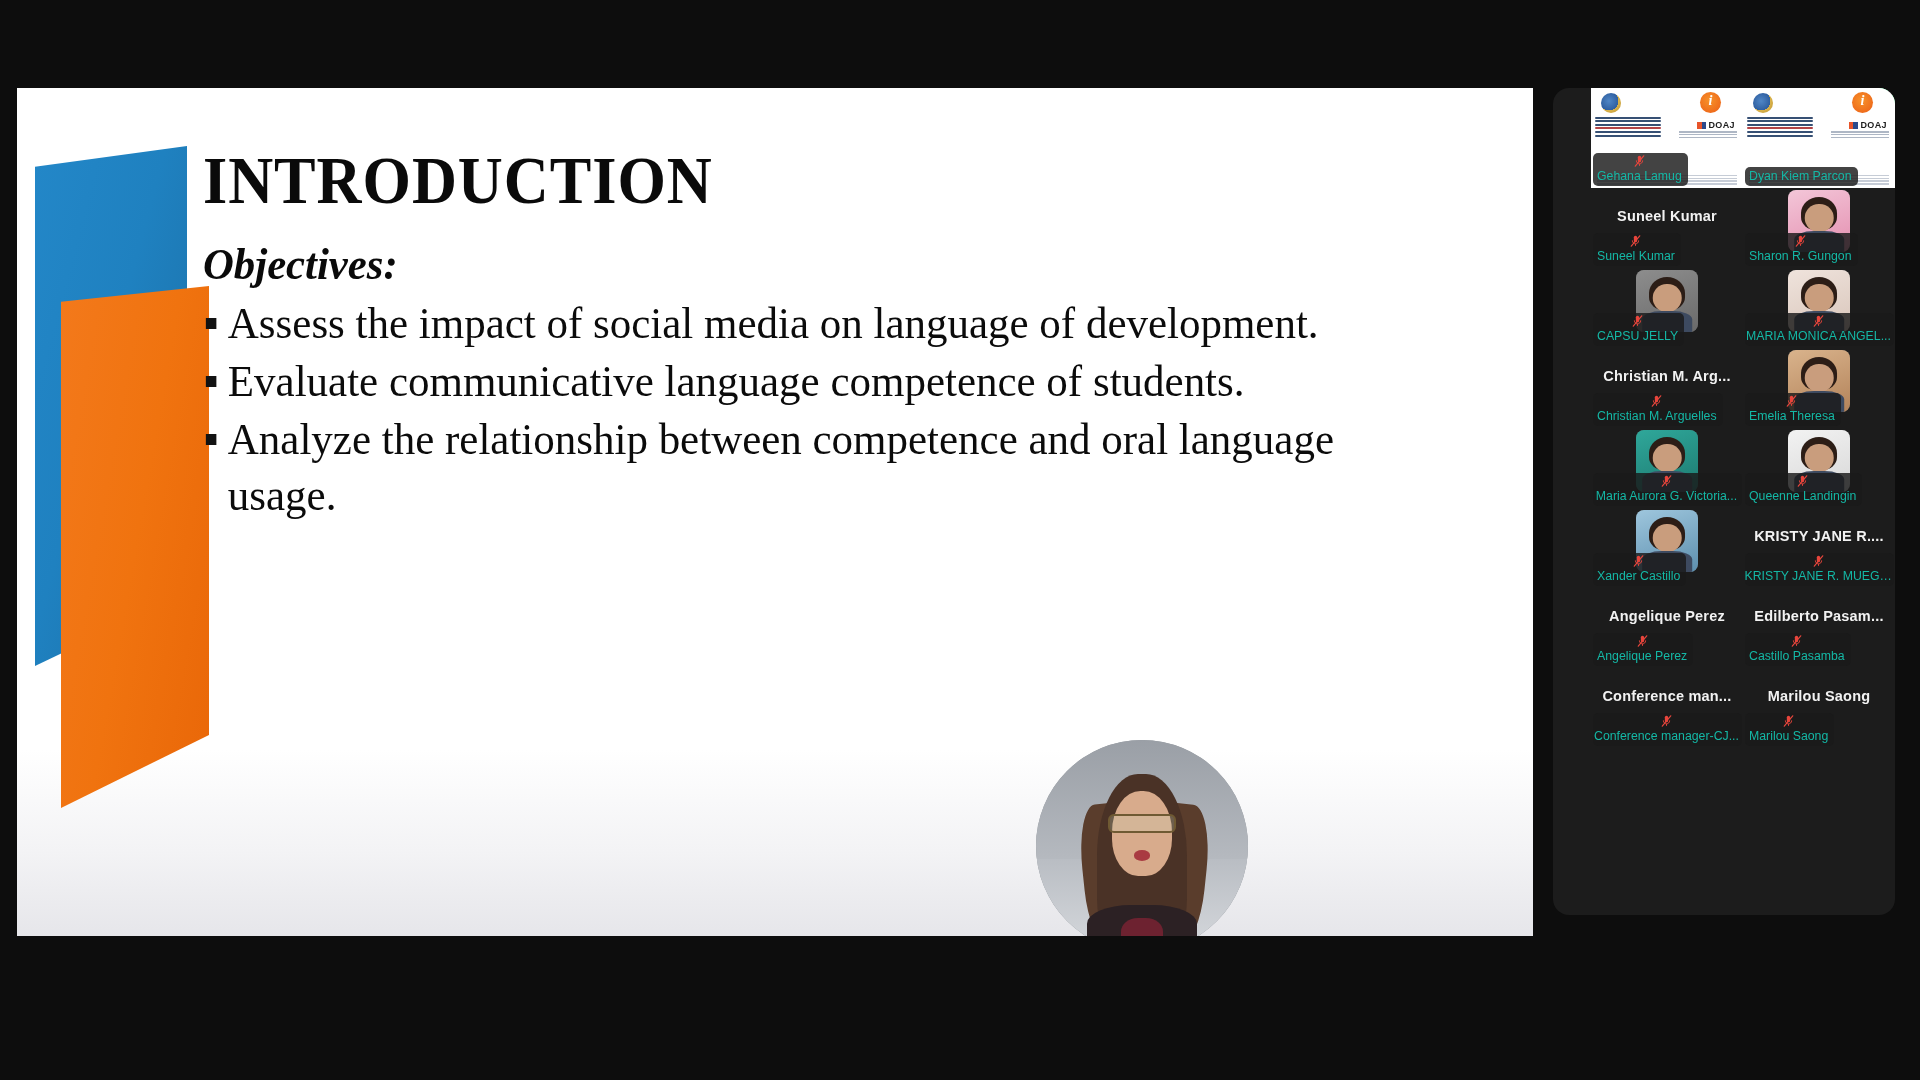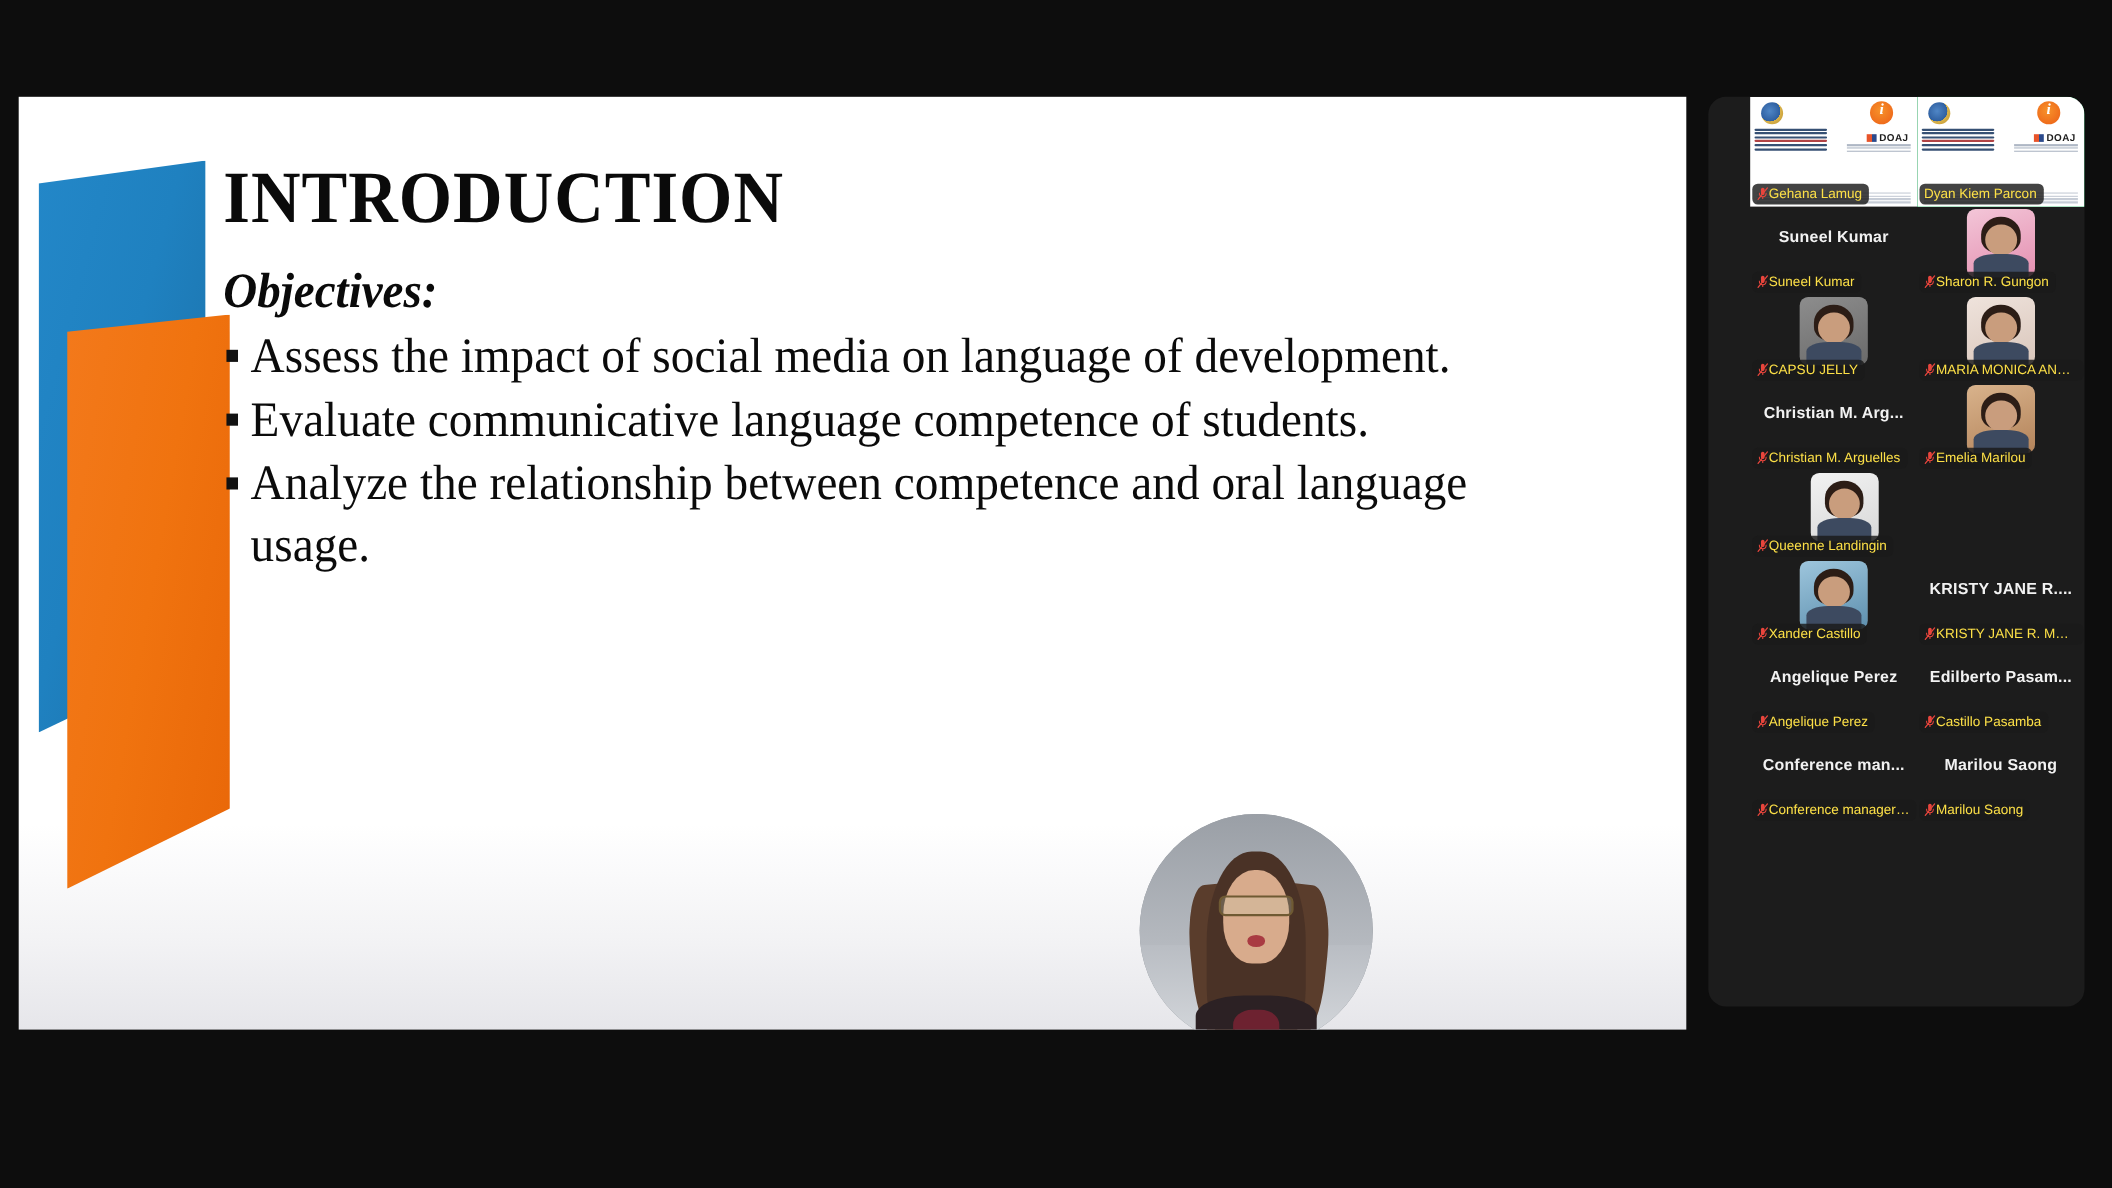--- a/index.html
+++ b/index.html
@@ -215,25 +215,26 @@
     position: absolute;
     left: 2px;
     bottom: 2px;
     max-width: 98%;
     display: inline-flex;
     align-items: center;
     gap: 0;
     background: rgba(26,26,26,.82);
     border-radius: 5px;
     padding: 1px 6px 2px 4px;
-    color: #fde047;
+    color: #14b8a6;
     font-size: 12.3px;
     line-height: 16px;
     white-space: nowrap;
     overflow: hidden;
+    flex-direction: column;
   }
   .namebar .nb-text {
     overflow: hidden; text-overflow: ellipsis; white-space: nowrap; max-width: 148px;
   }
   .mic-muted { flex: 0 0 auto; width: 11px; height: 14px; display: block; }
 
   
 </style>
 </head>
 <body>
@@ -432,25 +433,42 @@
             <div class="ph-head"></div>
             <div class="ph-body"></div>
           </div>
           <div class="namebar">
             <svg class="mic-muted" viewBox="0 0 14 16">
               <path d="M7 1.2c-1.2 0-2.1 1-2.1 2.1v4.3c0 1.2 1 2.1 2.1 2.1s2.1-1 2.1-2.1V3.3C9.1 2.2 8.2 1.2 7 1.2z" fill="#e8453c"></path>
               <path d="M3.1 7.1v.6c0 2.1 1.7 3.9 3.9 3.9s3.9-1.7 3.9-3.9v-.6" stroke="#e8453c" stroke-width="1.2" fill="none"></path>
               <path d="M7 11.6v2.6" stroke="#e8453c" stroke-width="1.2"></path>
               <path d="M1.6 14.6L12.4 1.4" stroke="#e8453c" stroke-width="1.5" stroke-linecap="round"></path>
             </svg>
-            <span class="nb-text">Emelia Marilou</span>
-          </div>
-        </div>
-      </div>
-      <div class="tile-row">
+            <span class="nb-text">Emelia Theresa</span>
+          </div>
+        </div>
+      </div>
+      <div class="tile-row">
+        <div class="tile av">
+          <div class="avatar">
+            <div class="ph-bg" style="background:linear-gradient(160deg,#2fa79a,#1d7a70)"></div>
+            <div class="ph-hair"></div>
+            <div class="ph-head"></div>
+            <div class="ph-body"></div>
+          </div>
+          <div class="namebar">
+            <svg class="mic-muted" viewBox="0 0 14 16">
+              <path d="M7 1.2c-1.2 0-2.1 1-2.1 2.1v4.3c0 1.2 1 2.1 2.1 2.1s2.1-1 2.1-2.1V3.3C9.1 2.2 8.2 1.2 7 1.2z" fill="#e8453c"></path>
+              <path d="M3.1 7.1v.6c0 2.1 1.7 3.9 3.9 3.9s3.9-1.7 3.9-3.9v-.6" stroke="#e8453c" stroke-width="1.2" fill="none"></path>
+              <path d="M7 11.6v2.6" stroke="#e8453c" stroke-width="1.2"></path>
+              <path d="M1.6 14.6L12.4 1.4" stroke="#e8453c" stroke-width="1.5" stroke-linecap="round"></path>
+            </svg>
+            <span class="nb-text">Maria Aurora G. Victoria...</span>
+          </div>
+        </div>
         <div class="tile av">
           <div class="avatar">
             <div class="ph-bg" style="background:linear-gradient(160deg,#f2f2f2,#d8d8d8)"></div>
             <div class="ph-hair"></div>
             <div class="ph-head"></div>
             <div class="ph-body"></div>
           </div>
           <div class="namebar">
             <svg class="mic-muted" viewBox="0 0 14 16">
               <path d="M7 1.2c-1.2 0-2.1 1-2.1 2.1v4.3c0 1.2 1 2.1 2.1 2.1s2.1-1 2.1-2.1V3.3C9.1 2.2 8.2 1.2 7 1.2z" fill="#e8453c"></path>

